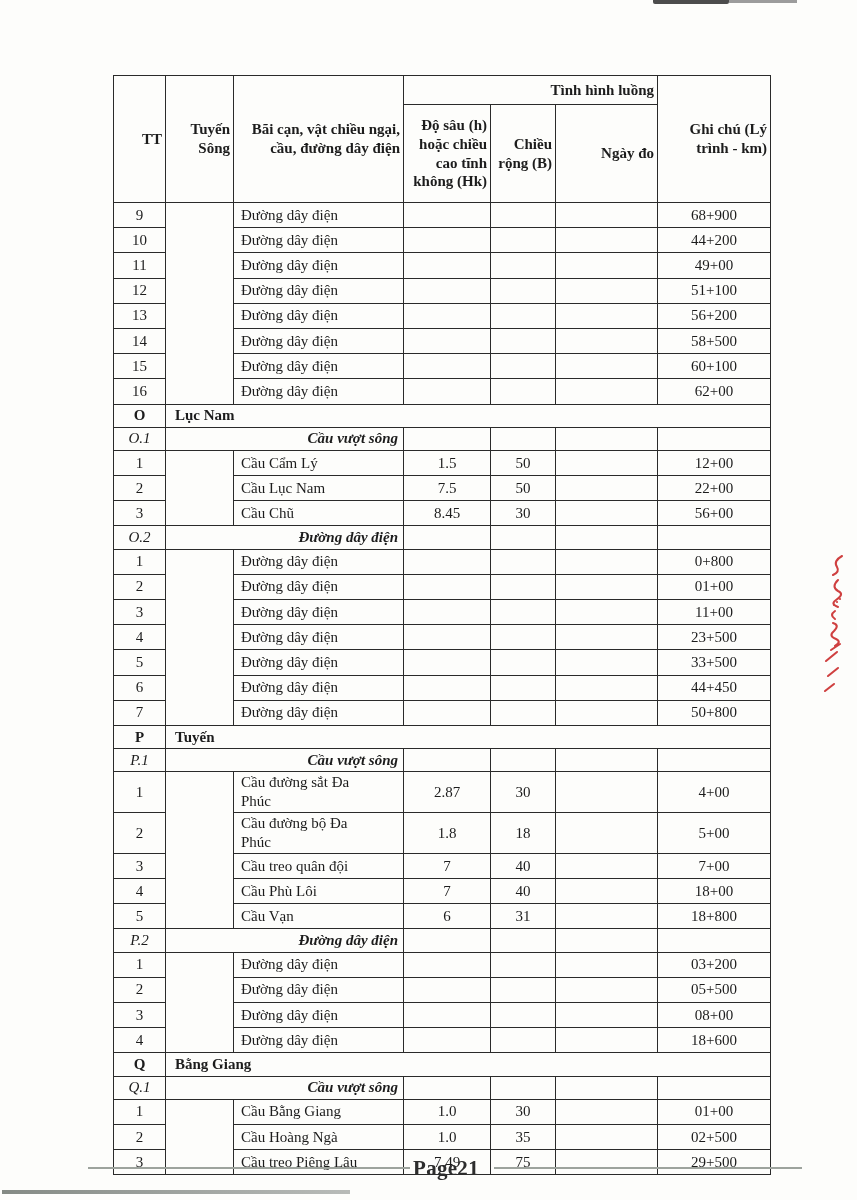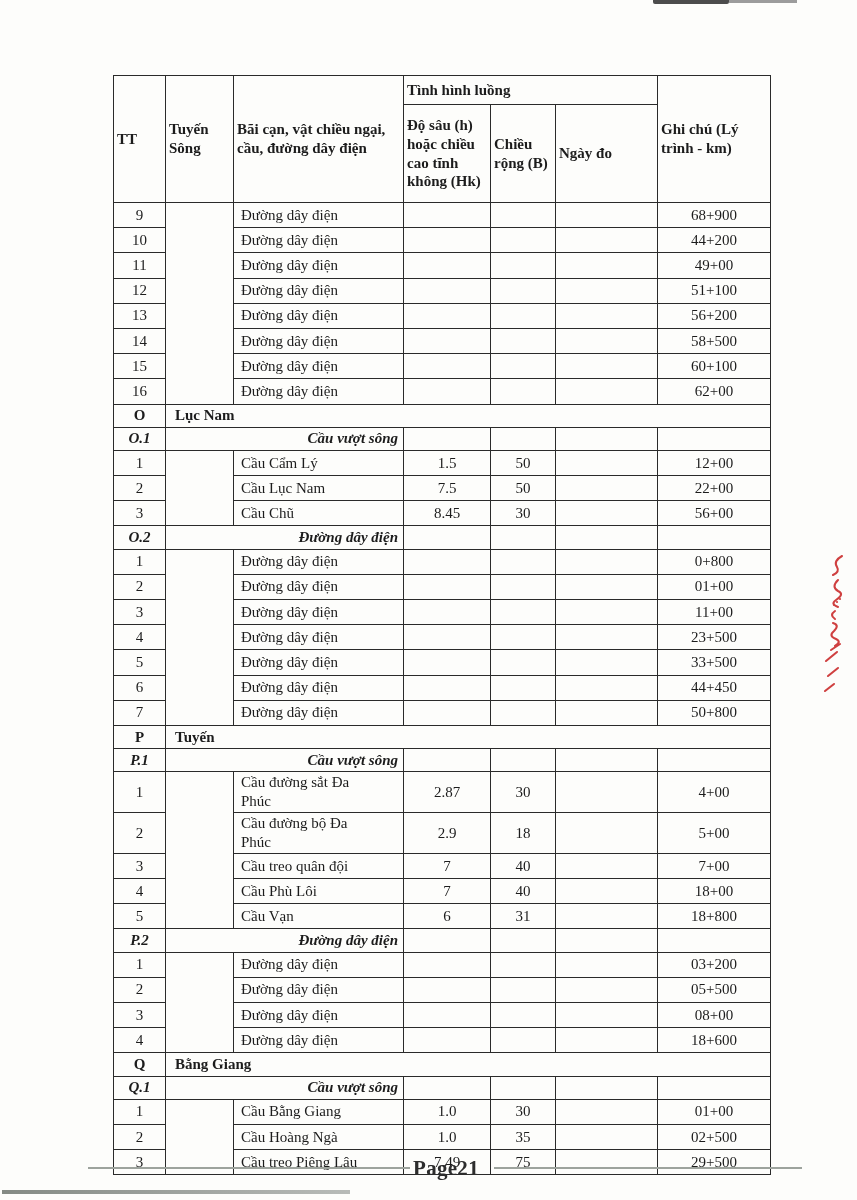--- a/index.html
+++ b/index.html
@@ -28,35 +28,35 @@
     table-layout: fixed;
   }
   .doc th, .doc td {
     border: 1px solid #2a2a2a;
     overflow: hidden;
   }
   .doc th {
     font-weight: bold;
     font-size: 15px;
     line-height: 1.25;
-    text-align: left;
+    text-align: right;
     vertical-align: middle;
     padding: 2px 3px;
   }
   .doc thead tr.band th { height: 24px; }
   .doc thead tr.sub th { height: 93px; margin-left: 12px; }
   .doc td {
     font-size: 15px;
     line-height: 1.26;
     height: 22.2px;
     vertical-align: middle;
     padding: 0 5px;
   }
   .doc td.tt   { text-align: center; padding: 0 2px; }
-  .doc td.bi   { font-weight: bold; font-style: italic; }
+  .doc td.bi   { font-weight: normal; font-style: italic; }
   .doc td.bold { font-weight: bold; }
   .doc td.name { text-align: left; padding: 1px 26px 1px 7px; }
   .doc td.num  { text-align: center; }
   .doc td.sec  { font-weight: bold; text-align: left; padding-left: 9px; }
   .doc td.subt { font-weight: bold; font-style: italic; text-align: right; padding-left: 9px; }
   .doc td.tuyen { padding: 0; }
 
   
   .stamp { position: absolute; left: 820px; top: 553px; }
 
@@ -291,21 +291,21 @@
           <td class="tuyen" rowspan="5"></td>
           <td class="name">Cầu đường sắt Đa Phúc</td>
           <td class="num">2.87</td>
           <td class="num">30</td>
           <td class="num"></td>
           <td class="num">4+00</td>
         </tr>
         <tr>
           <td class="tt">2</td>
           <td class="name">Cầu đường bộ Đa Phúc</td>
-          <td class="num">2.9</td>
+          <td class="num">1.8</td>
           <td class="num">18</td>
           <td class="num"></td>
           <td class="num">5+00</td>
         </tr>
         <tr>
           <td class="tt">3</td>
           <td class="name">Cầu treo quân đội</td>
           <td class="num">7</td>
           <td class="num">40</td>
           <td class="num"></td>

